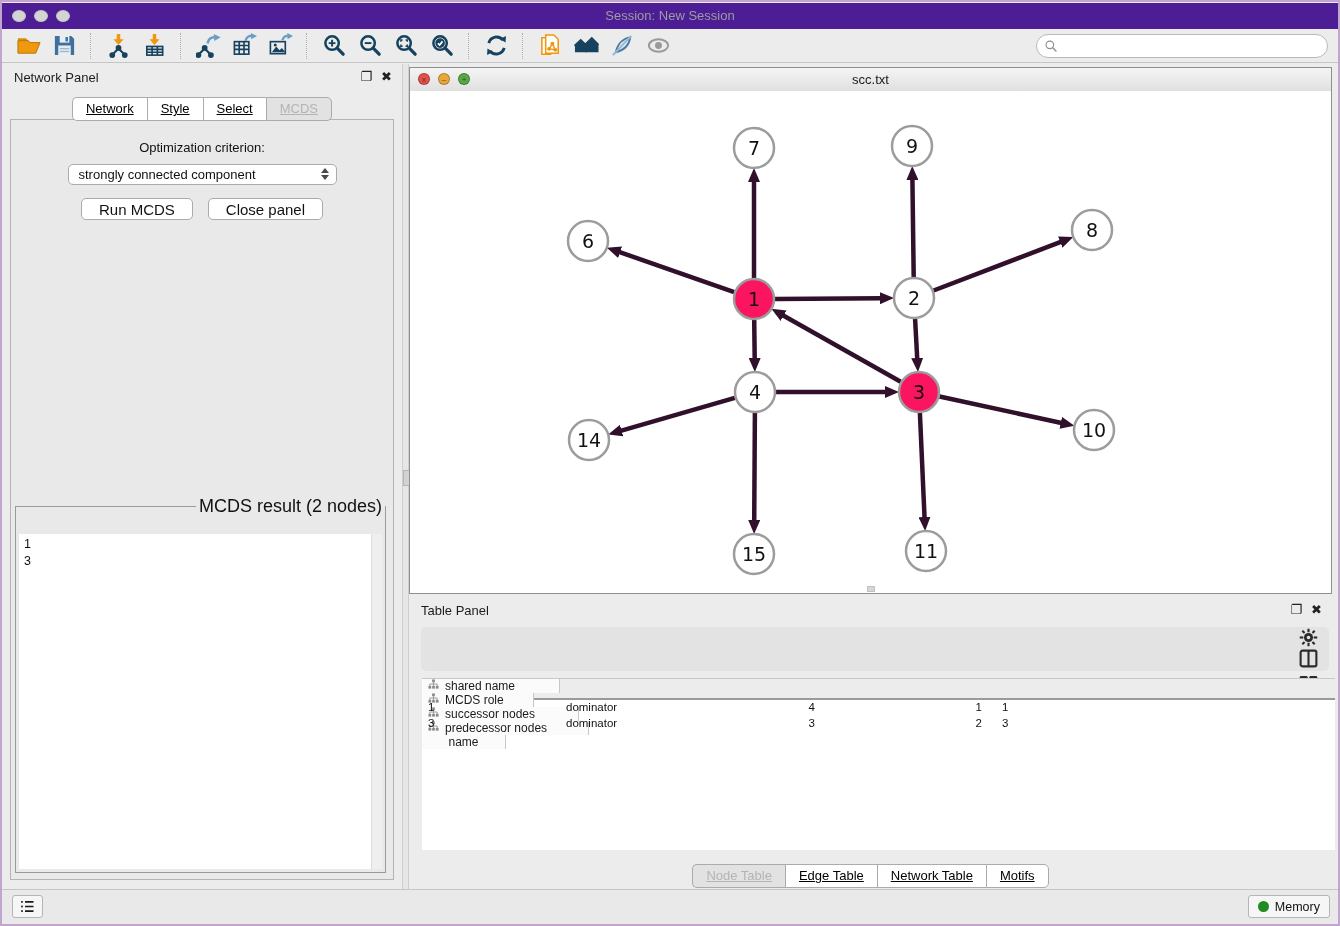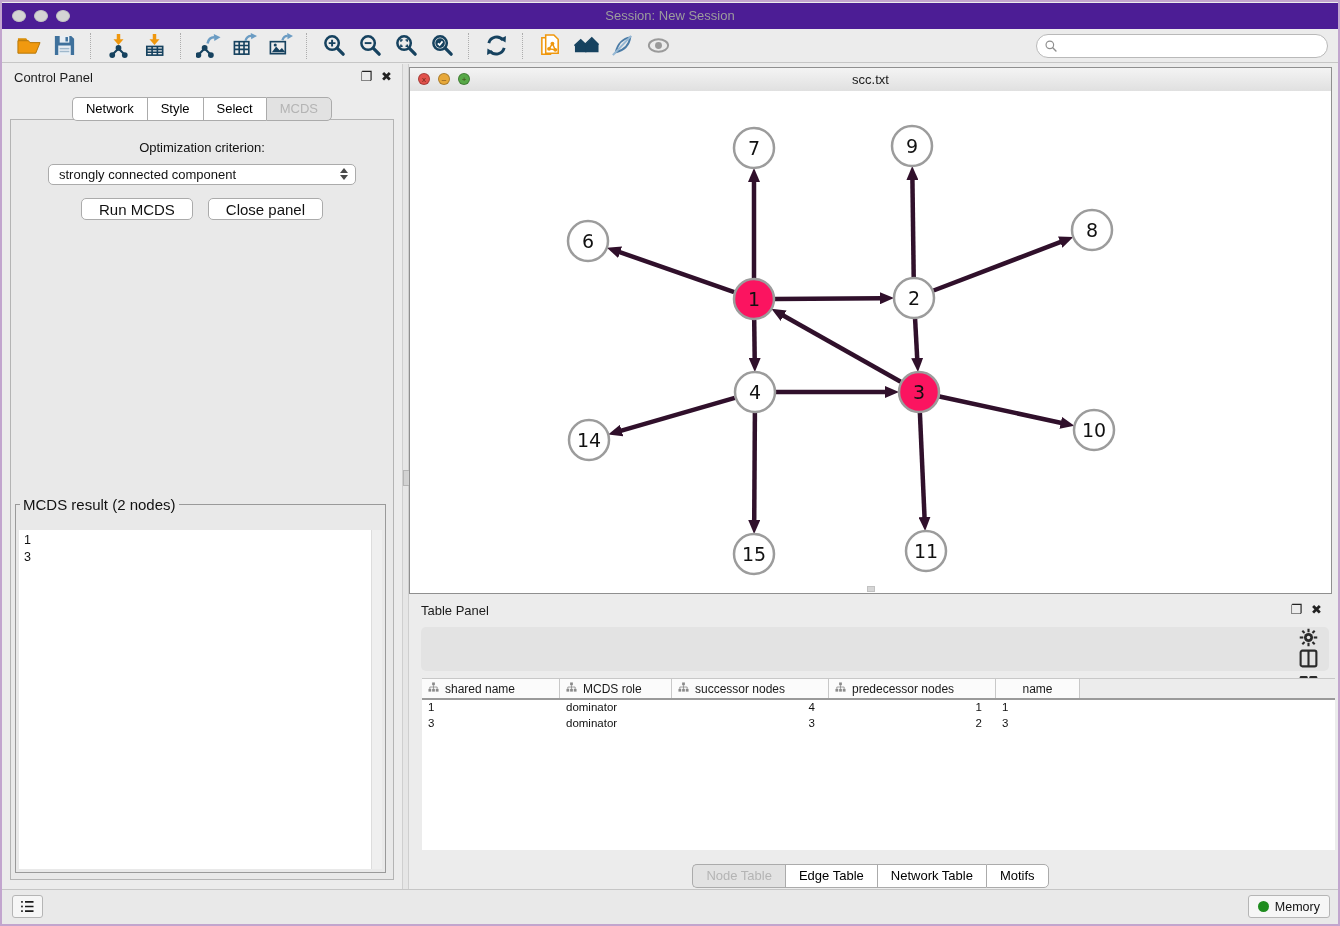--- a/index.html
+++ b/index.html
@@ -19,36 +19,36 @@
   .searchbox svg{width:14px;height:14px;margin-left:7px;flex:none;}
   .searchbox input{border:0;outline:0;background:none;flex:1;font-size:12px;padding:0 8px 0 5px;font-family:"Liberation Sans",sans-serif;}
   
   .main{position:absolute;left:0;right:0;top:62px;bottom:34px;}
   .cpanel{position:absolute;left:0;top:0;width:400px;bottom:0;background:#ececec;}
   .panel-head{position:relative;height:26px;}
   .panel-title{position:absolute;left:12px;top:6px;font-size:13px;color:#1c1c1c;}
   .ph-icons{position:absolute;right:10px;top:5px;display:flex;gap:9px;}
   .ph-icons .pic{font-size:13px;color:#222;line-height:15px;background:none;border:0;padding:0;font-family:"DejaVu Sans",sans-serif;}
   .cp-tabs{position:absolute;left:0;right:0;top:33px;display:flex;justify-content:center;z-index:2;}
-  .tab{font-size:13px;padding:3px 13px 4px;background:#fff;border:1px solid #ababab;border-right-width:0;color:#000;}
+  .tab{font-size:13px;padding:3px 13px 4px;background:#fff;border:1px solid #ababab;border-right-width:0;color:#000;text-decoration:underline;}
   .tab:first-child{border-radius:5px 0 0 5px;}
   .tab:last-child{border-right-width:1px;border-radius:0 5px 5px 0;}
   .tab.active{background:#e2e2e2;color:#b4b4b4;}
   .cp-body{position:absolute;left:8px;right:8px;top:55px;bottom:10px;border:1px solid #b4b4b4;background:#e9e9e9;}
   .opt-label{margin-top:20px;text-align:center;font-size:13px;color:#111;}
-  .selectbox{position:relative;margin:9px auto 0;width:308px;height:21px;border:1px solid #ababab;border-radius:5px;background:#fff;box-sizing:border-box;}
+  .selectbox{position:relative;margin:9px auto 0;width:269px;height:21px;border:1px solid #ababab;border-radius:5px;background:#fff;box-sizing:border-box;}
   .selectbox .sval{position:absolute;left:10px;top:2px;font-size:13px;color:#111;}
   .stepper{position:absolute;right:7px;top:3px;display:flex;flex-direction:column;gap:2px;}
   .stepper i{display:block;width:0;height:0;border-left:4px solid transparent;border-right:4px solid transparent;}
   .stepper .up{border-bottom:5px solid #4a4a4a;}
   .stepper .dn{border-top:5px solid #4a4a4a;}
   .btnrow{display:flex;justify-content:center;gap:15px;margin-top:13px;}
   .macbtn{font-size:15px;font-family:"Liberation Sans",sans-serif;color:#111;background:#fff;border:1px solid #ababab;border-radius:5px;height:22px;padding:0 17px;}
   .resultbox{position:absolute;left:4px;right:7px;top:376px;bottom:6px;border:1px solid #9a9a9a;}
-  .resultbox legend{font-size:15px;color:#111;padding:0 3px;margin-left:2px;}
+  .resultbox legend{font-size:18px;color:#111;padding:0 3px;margin-left:2px;text-align:right;}
   fieldset.resultbox{margin:0;padding:2px;}
   .resultlist{position:absolute;left:3px;right:13px;top:17px;bottom:3px;background:#fff;font-size:12.5px;color:#111;padding:2px 5px;overflow:hidden;}
   .resultlist div{line-height:17px;}
   .resultscroll{position:absolute;right:3px;top:17px;bottom:3px;width:10px;background:#efefef;border-left:1px solid #ddd;}
   .splitter{position:absolute;left:400px;top:0;width:7px;bottom:0;background:#e6e6e6;border-left:1px solid #cfcfcf;border-right:1px solid #cfcfcf;box-sizing:border-box;}
   .splitknob{position:absolute;left:0;top:406px;width:5px;height:14px;background:#d2d2d2;border:1px solid #b5b5b5;}
   .rightcol{position:absolute;left:407px;right:6px;top:0;bottom:0;}
   
   .netwin{position:absolute;left:0;right:0;top:3px;height:527px;border:1px solid #8f8f8f;background:#fff;box-sizing:border-box;}
   .net-titlebar{position:relative;height:23px;background:linear-gradient(#f4f4f4,#e0e0e0);border-bottom:1px solid #aeaeae;}
@@ -59,21 +59,21 @@
   .net-title{position:absolute;left:0;right:0;top:4px;text-align:center;font-size:13px;color:#1a1a1a;}
   .canvas{position:absolute;left:0;right:0;top:23px;bottom:0;background:#fff;overflow:hidden;}
   .canvas-grip{position:absolute;left:50%;bottom:1px;width:8px;height:6px;margin-left:-4px;background:#d6d6d6;border:1px solid #c2c2c2;box-sizing:border-box;}
   
   .tpanel{position:absolute;left:0;right:0;top:533px;bottom:0;background:#ececec;}
   .tp-toolbar{position:absolute;left:12px;right:3px;top:30px;height:44px;background:#e3e3e3;border-radius:5px;display:flex;align-items:flex-end;padding-left:10px;box-sizing:border-box;flex-direction:column;}
   .tp-toolbar .tbtn{margin:0 6px;}
   .tp-toolbar .tbtn svg{width:21px;height:21px;}
   .fx{font-family:"DejaVu Serif",serif;font-style:italic;font-size:17px;color:#b0b0b0;}
   .tblwrap{position:absolute;left:13px;width:913px;top:81px;}
-  .thead{display:flex;height:19px;border-top:1px solid #c8c8c8;border-bottom:2px solid #9a9a9a;background:#ececec;}
+  .thead{display:flex;height:19px;border-top:1px solid #c8c8c8;border-bottom:2px solid #9a9a9a;background:#ececec;flex-direction:column;}
   .th{display:flex;align-items:center;background:#fbfbfb;border-right:1px solid #c8c8c8;font-size:12px;color:#1a1a1a;box-sizing:border-box;padding:0 4px;}
   .th svg{width:11px;height:11px;margin:0 6px 0 2px;flex:none;}
   .th .lbl{white-space:nowrap;}
   .th.center{justify-content:center;}
   .tbody{background:#fff;height:150px;}
   .trow{display:flex;height:16px;}
   .td{font-size:11.5px;color:#111;box-sizing:border-box;padding:1px 6px 0;white-space:nowrap;}
   .td.right{text-align:right;padding-right:14px;}
   .tp-tabs{position:absolute;left:0;right:0;top:267px;display:flex;justify-content:center;align-items:flex-end;}
   
@@ -246,21 +246,21 @@
           <path d="M15 15l5.5 5.5" stroke="#8e8e8e" stroke-width="2.4" stroke-linecap="round"></path>
         </svg>
       <input value="" style="">
     </div>
   </div>
 
   <div class="main">
 
     <div class="cpanel">
       <div class="panel-head">
-        <span class="panel-title">Control Panel</span>
+        <span class="panel-title">Network Panel</span>
         <span class="ph-icons">
           <button class="pic">❐</button>
           <button class="pic">✖</button>
         </span>
       </div>
       <div class="cp-tabs" id="cp-tabs">
           <button class="tab">Network</button>
           <button class="tab">Style</button>
           <button class="tab">Select</button>
           <button class="tab active">MCDS</button>

